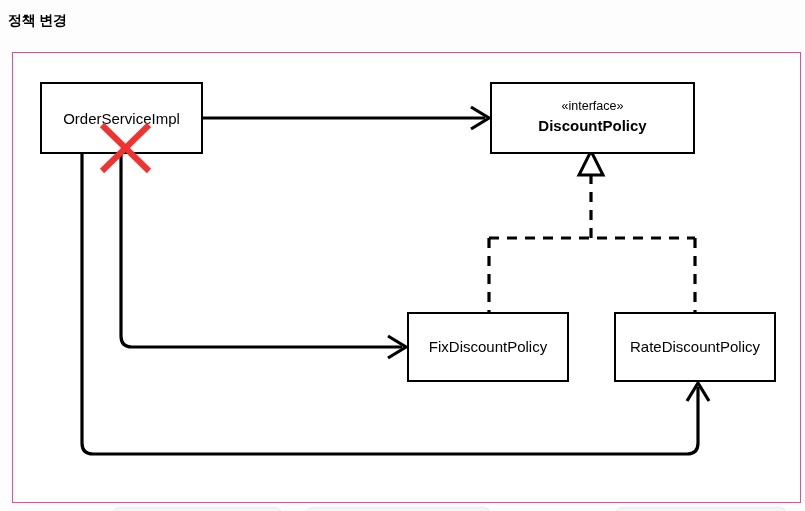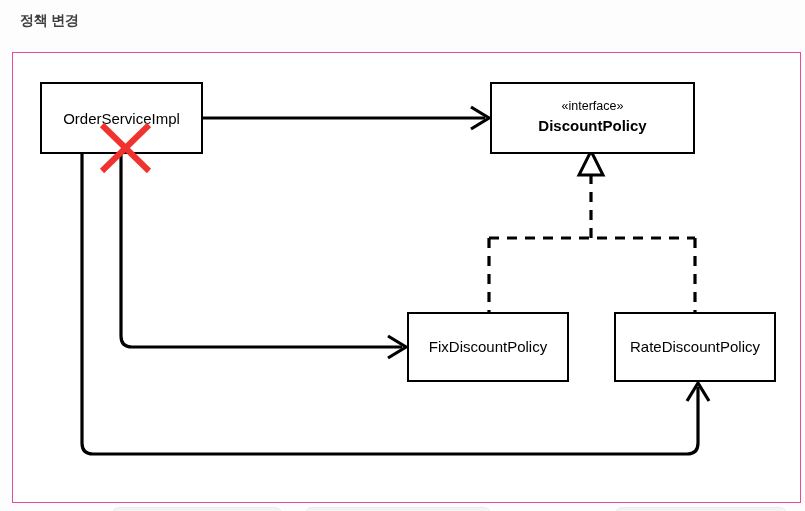--- a/index.html
+++ b/index.html
@@ -13,25 +13,25 @@
   }
   #page {
     position: relative;
     width: 805px;
     height: 511px;
     background: #fdfdfd;
     overflow: hidden;
   }
   #page-title {
     position: absolute;
-    left: 20px;
+    left: 8px;
     top: 12px;
     font-size: 14px;
     font-weight: bold;
-    color: #404040;
+    color: #000000;
     letter-spacing: -0.2px;
     white-space: nowrap;
   }
   #diagram-frame {
     position: absolute;
     left: 12px;
     top: 52px;
     width: 789px;
     height: 451px;
     background: #ffffff;

